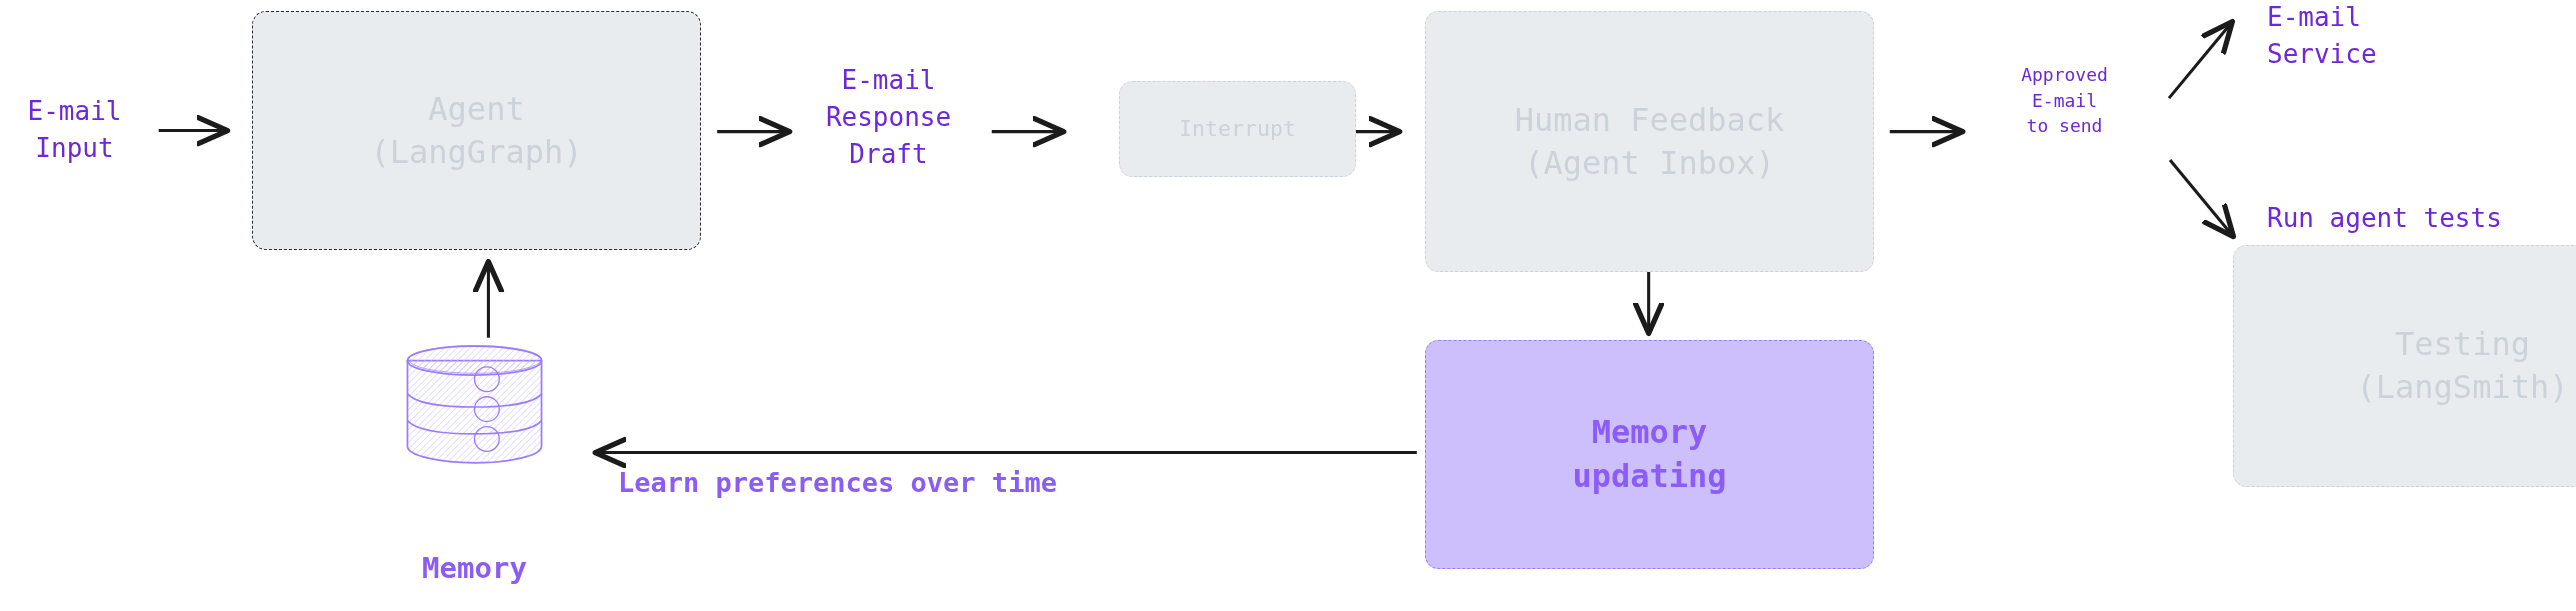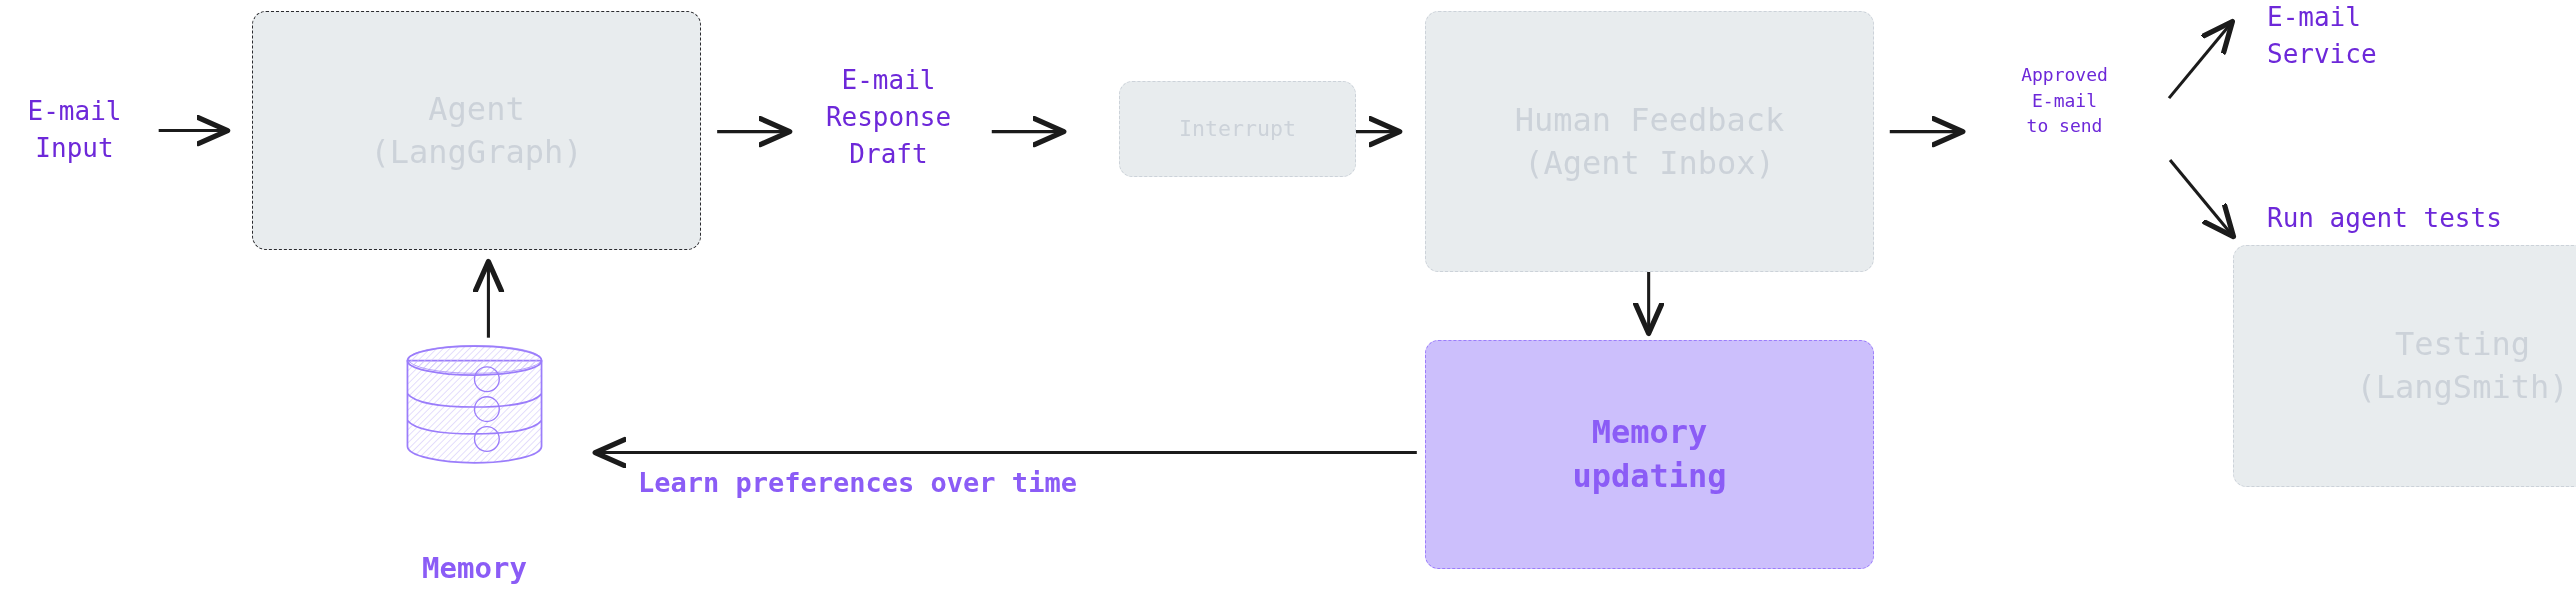--- a/index.html
+++ b/index.html
@@ -165,16 +165,16 @@
 
   <div class="edge-label" style="left:1972px; top:62px; width:185px; font-size:18px;">Approved
 E-mail
 to send</div>
 
   <div class="edge-label" style="left:2267px; top:-1px; width:216px; font-size:26px; text-align:left;">E-mail
 Service</div>
 
   <div class="edge-label" style="left:2267px; top:200px; width:392px; font-size:26px; text-align:left;">Run agent tests</div>
 
-  <div class="edge-label purple" style="left:638px; top:464px; width:783px; font-size:27px; text-align:left;">Learn preferences over time</div>
+  <div class="edge-label purple" style="left:618px; top:464px; width:783px; font-size:27px; text-align:left;">Learn preferences over time</div>
 
 </div>
 
 
 </body></html>

